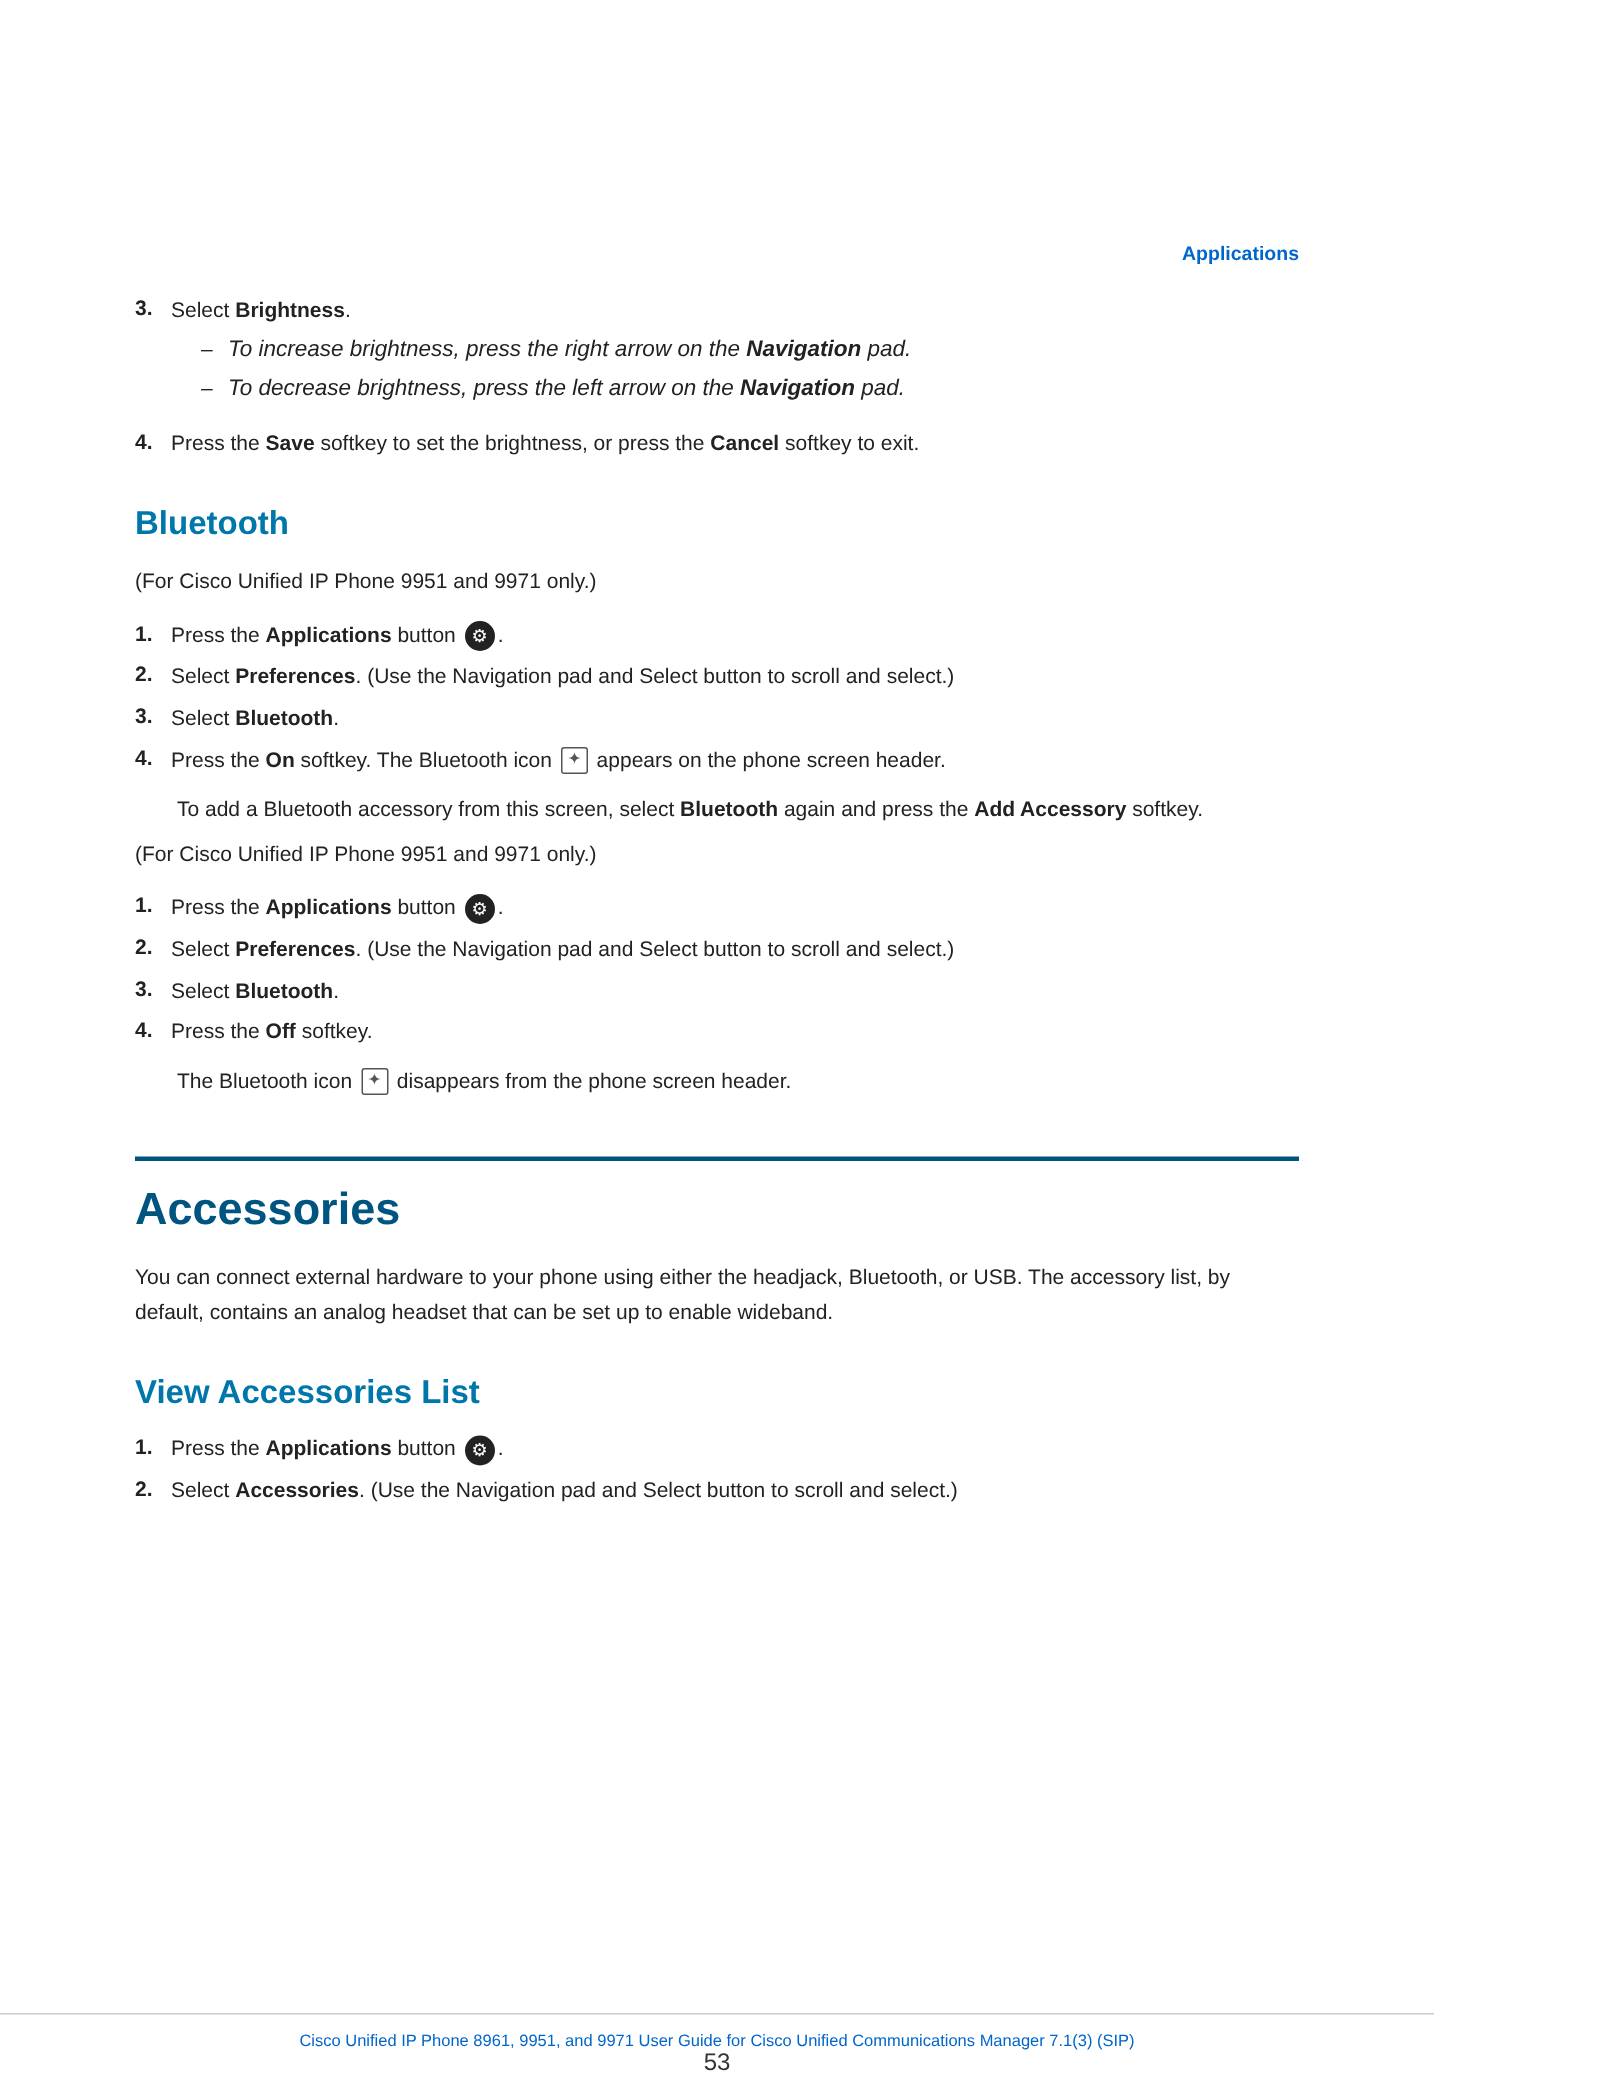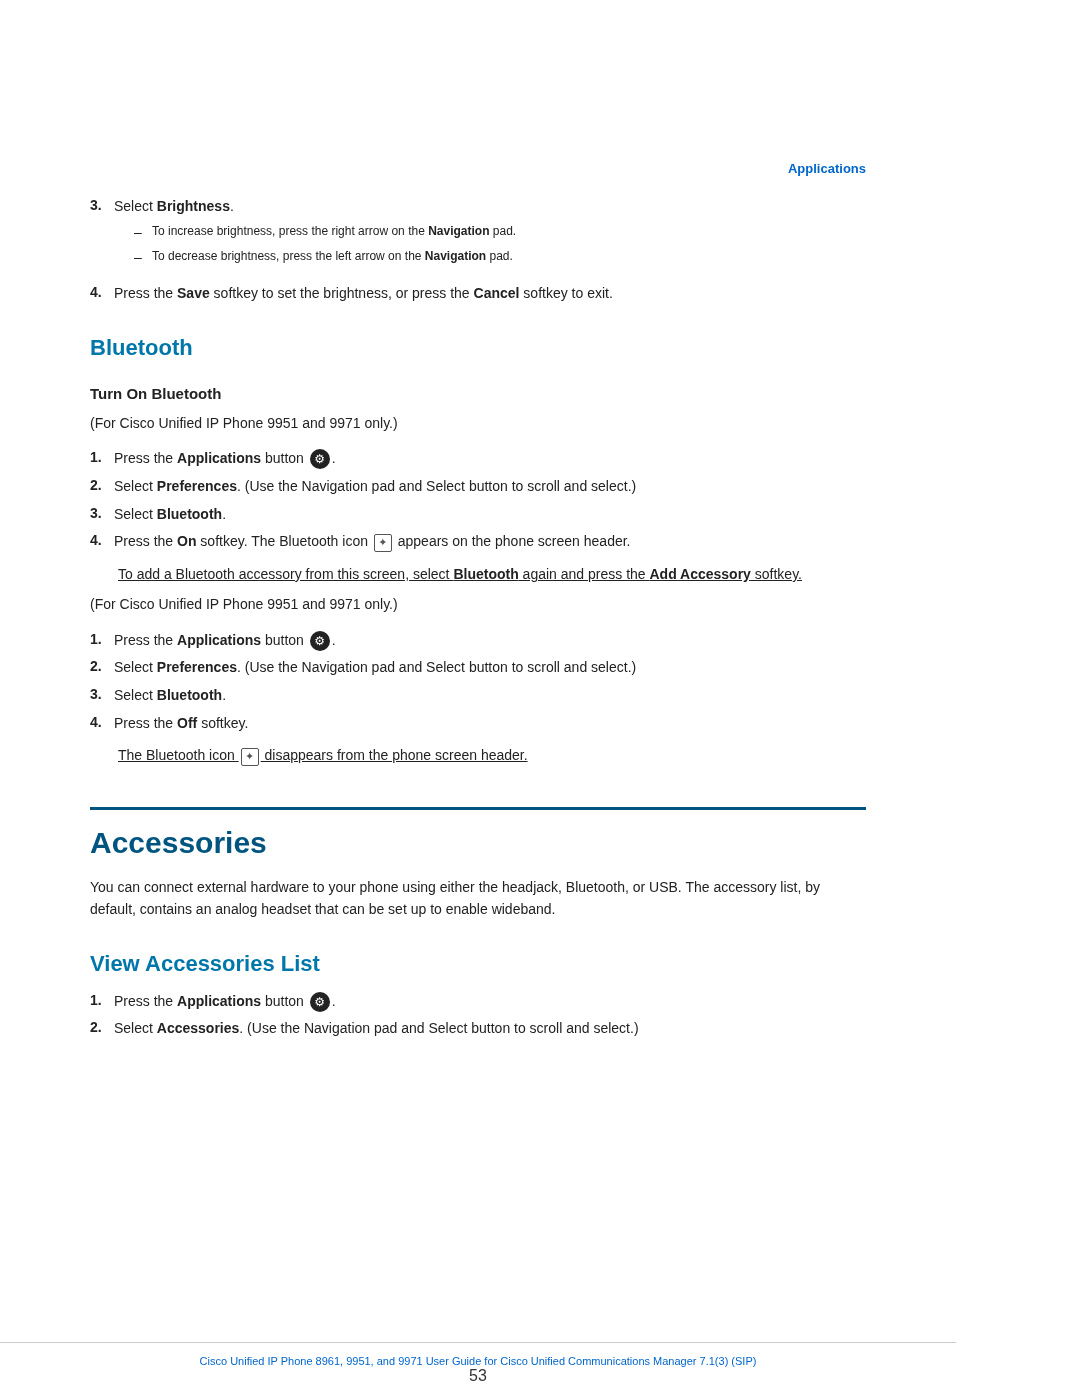--- a/index.html
+++ b/index.html
@@ -53,22 +53,23 @@
       margin-bottom: 4px;
       padding-left: 20px;
     }
 
     .dash {
       min-width: 18px;
       font-size: 14px;
     }
 
     .sub-content {
-      font-size: 12px;
+      font-size: 15px;
       line-height: 1.5;
+      font-style: italic;
     }
 
     .section-heading-blue {
       color: #0077aa;
       font-size: 22px;
       font-weight: bold;
       margin-bottom: 14px;
       margin-top: 30px;
     }
 
@@ -94,21 +95,20 @@
       font-size: 14px;
       line-height: 1.6;
       margin-bottom: 14px;
     }
 
     .note-indent {
       padding-left: 28px;
       font-size: 14px;
       line-height: 1.6;
       margin-bottom: 8px;
-      text-decoration: underline;
     }
 
     b, strong {
       font-weight: bold;
     }
 
     .apps-btn-icon {
       display: inline-block;
       width: 20px;
       height: 20px;
@@ -225,21 +225,20 @@
         <span class="ol-num">4.</span>
         <span class="ol-content">
           Press the <b>Save</b> softkey to set the brightness, or press the <b>Cancel</b> softkey to exit.
         </span>
       </div>
     </div>
 
     <h2 class="section-heading-blue">Bluetooth</h2>
 
 
-    <h3 class="subsection-heading">Turn On Bluetooth</h3>
 
     <p class="paragraph">(For Cisco Unified IP Phone 9951 and 9971 only.)</p>
 
     <div class="ordered-list-container">
 
       <div class="ol-item">
         <span class="ol-num">1.</span>
         <span class="ol-content">
           Press the <b>Applications</b> button <span class="apps-btn-icon"></span>.
         </span>

